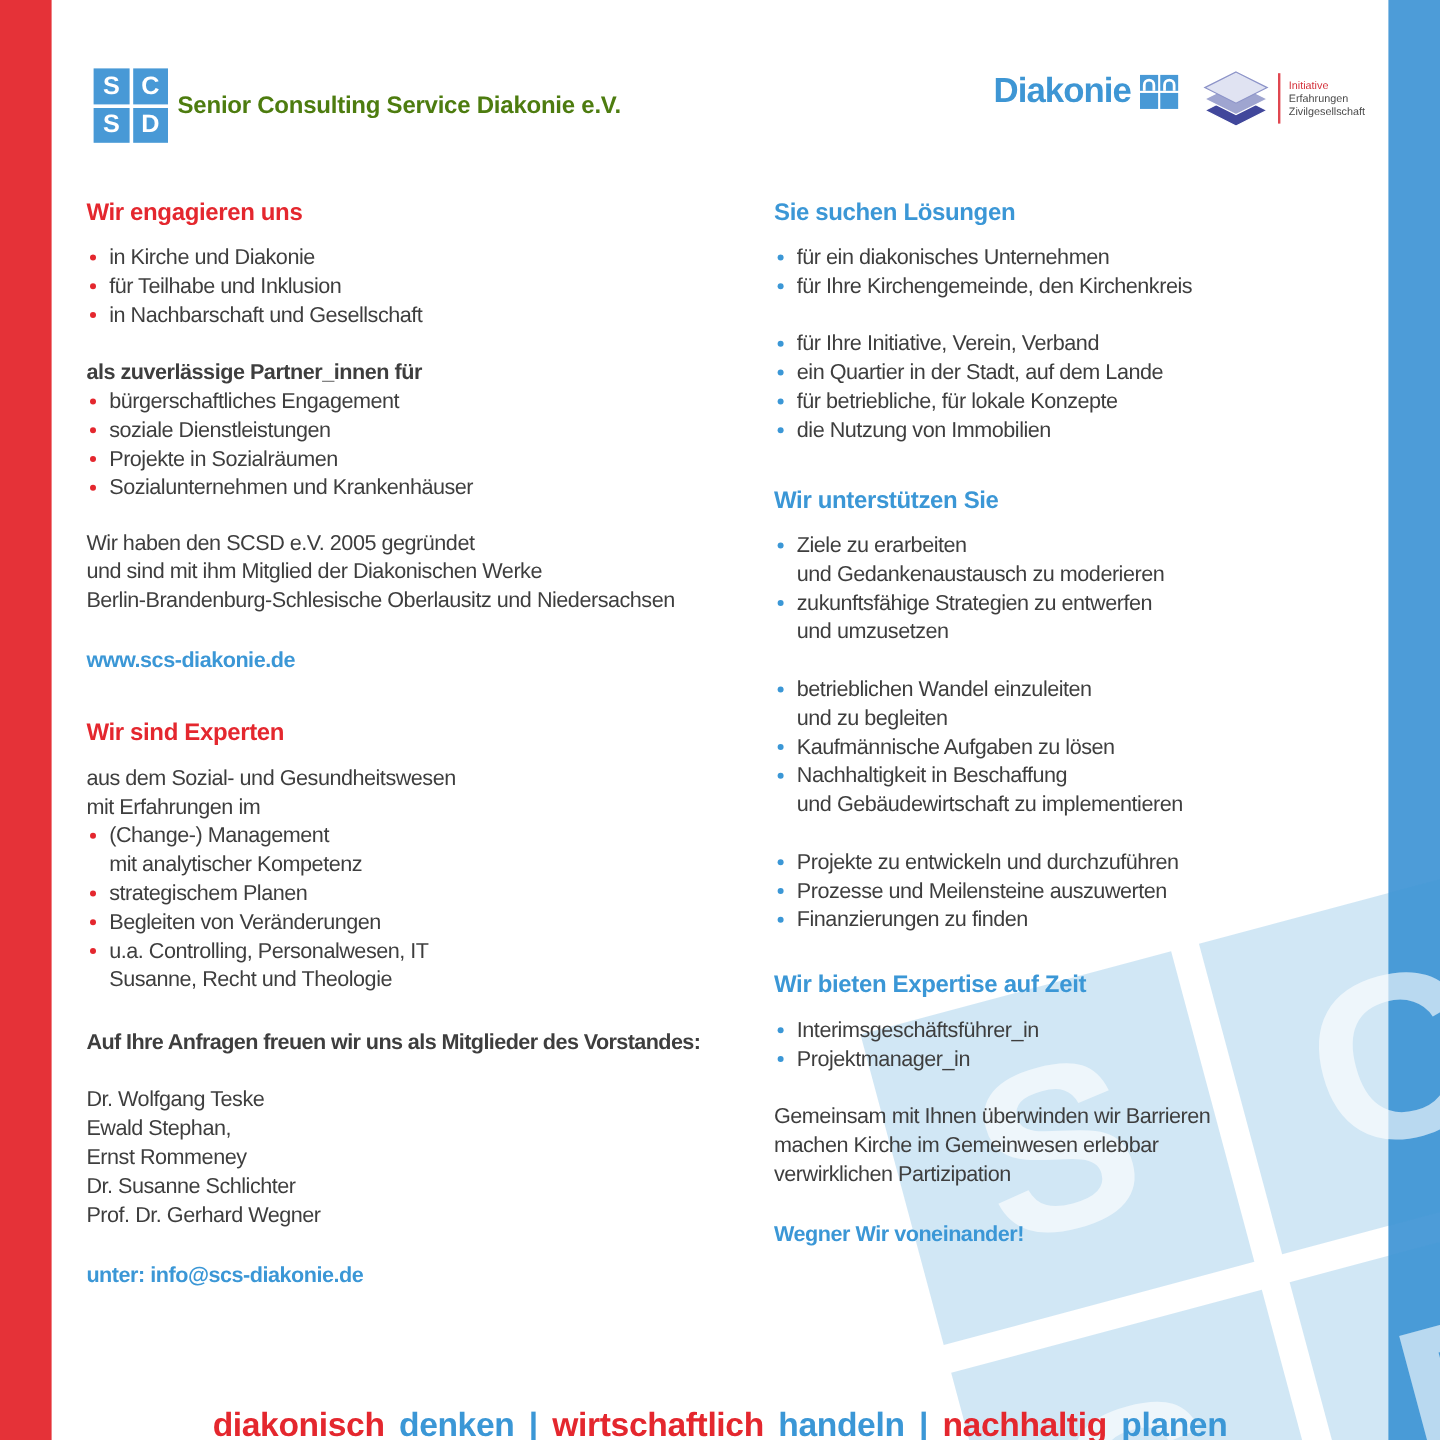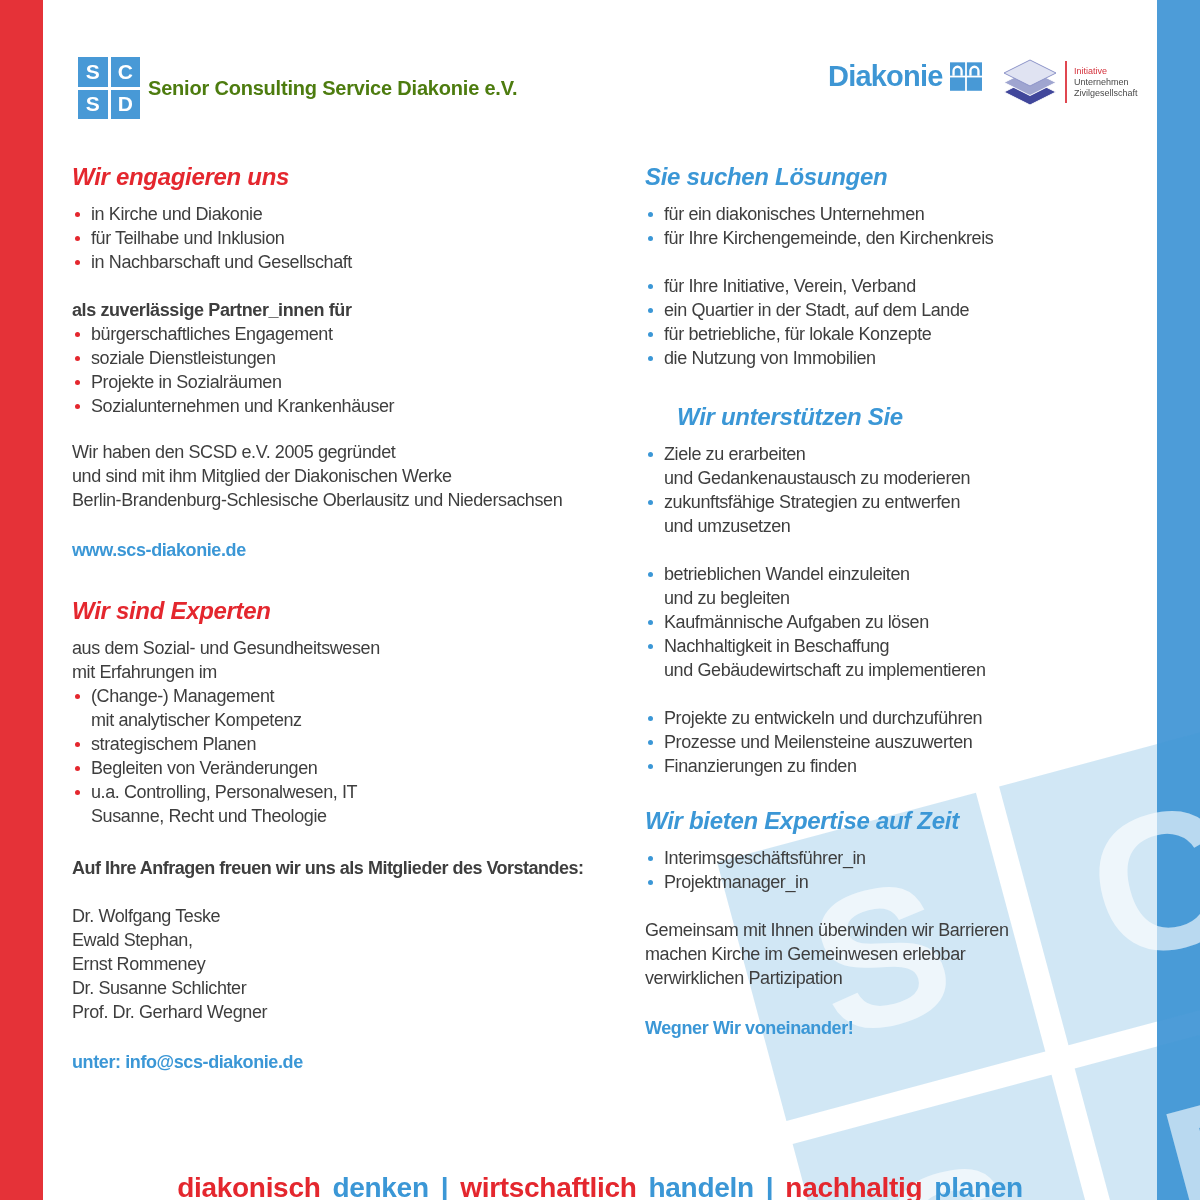--- a/index.html
+++ b/index.html
@@ -37,33 +37,33 @@
   .diakonie-word{font-size:29px;font-weight:bold;color:#3e96d4;letter-spacing:-0.8px;}
   .itz{left:1002px;top:58px;display:flex;align-items:center;gap:7px;}
   .itz-sep{width:2px;height:42px;background:#e04750;}
   .itz-text{font-size:9px;line-height:11px;color:#4a4a4a;}
   .itz-text .itz-l1{color:#d4323c;}
 
   
   .col{position:absolute;z-index:2;font-size:18px;line-height:24px;letter-spacing:-0.4px;}
   .col-left{left:72px;top:164px;width:540px;}
   .col-right{left:645px;top:164px;width:500px;}
-  h2{font-size:24px;line-height:26px;margin:0 0 12px;letter-spacing:-0.3px;font-style:italic;}
+  h2{font-size:20px;line-height:26px;margin:0 0 12px;letter-spacing:-0.3px;}
   h2.red{color:#e4272e;}
   h2.blue{color:#3b97d6;}
   ul{list-style:none;margin:0;padding:0;}
   li{position:relative;padding-left:19px;}
   li::before{content:"";position:absolute;left:3px;top:10px;width:5px;height:5px;border-radius:50%;}
   .red-l li::before{background:#e4272e;}
   .blue-l li::before{background:#3b97d6;}
   li div{white-space:nowrap;}
   .line{white-space:nowrap;}
   .subhead{font-weight:bold;margin-top:24px;white-space:nowrap;}
   .mt22{margin-top:22px;} .mt24{margin-top:24px;} .mt26{margin-top:26px;}
-  .mt30{margin-top:30px;} .mt34{margin-top:34px;margin-left:32px;} .mt36{margin-top:36px;}
+  .mt30{margin-top:30px;} .mt34{margin-top:34px;} .mt36{margin-top:36px;}
   .link{color:#3b97d6;font-weight:bold;white-space:nowrap;}
   a.link{text-decoration:none;}
 
   
   .footer{position:absolute;left:43px;right:43px;top:1128px;z-index:2;
     text-align:center;font-size:28px;font-weight:bold;letter-spacing:-0.3px;white-space:nowrap;margin-top:44px;}
   .f-red{color:#e4272e;margin:0 6px;}
   .f-blue{color:#3b97d6;margin:0 6px;}
 </style>
 </head>
@@ -103,21 +103,21 @@
 
 <div class="hdr itz">
   <svg width="56" height="48" viewBox="0 0 56 48">
     <polygon points="28,21 54,34 28,47 2,34" fill="#41479b" stroke="#ffffff" stroke-width="1"></polygon>
     <polygon points="28,11.5 54,24.5 28,37.5 2,24.5" fill="#9fa5d0" stroke="#ffffff" stroke-width="1"></polygon>
     <polygon points="28,2 54,15 28,28 2,15" fill="#e0e3f2" stroke="#8c93c8" stroke-width="1"></polygon>
   </svg>
   <div class="itz-sep"></div>
   <div class="itz-text">
     <div class="itz-l1">Initiative</div>
-    <div>Unternehmen</div>
+    <div>Erfahrungen</div>
     <div>Zivilgesellschaft</div>
   </div>
 </div>
 
 <div class="col col-left">
   <h2 class="red">Wir engagieren uns</h2>
   <ul class="red-l">
     <li>
         <div>in Kirche und Diakonie</div>
       </li>

